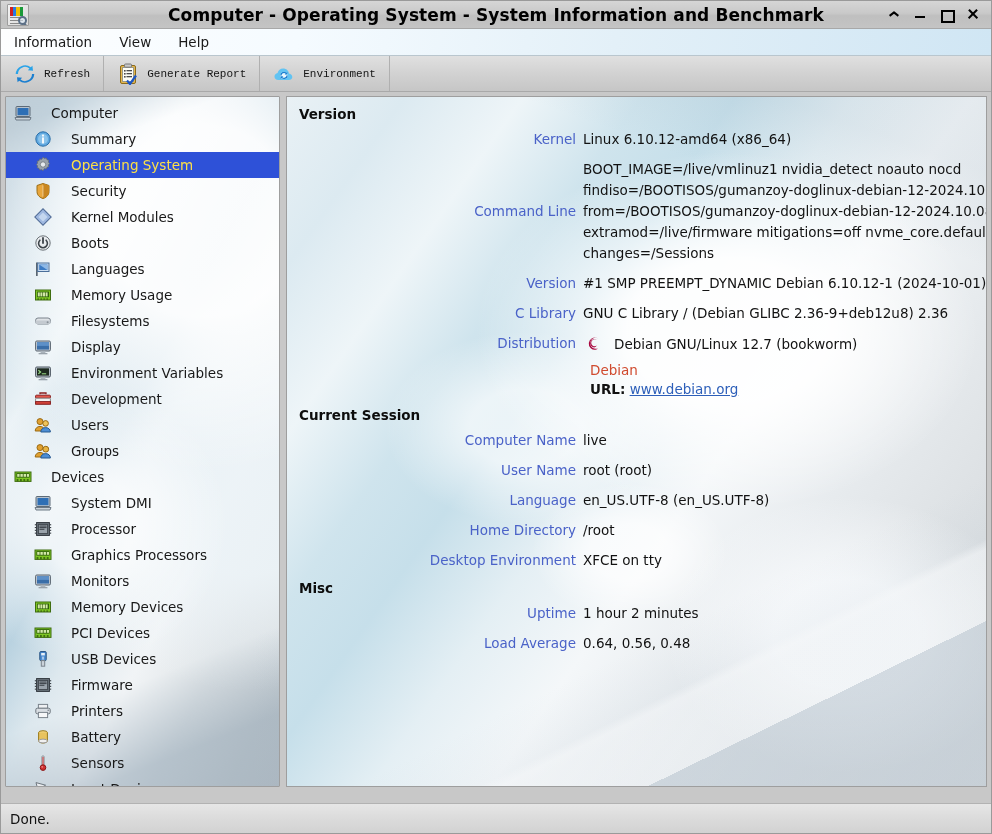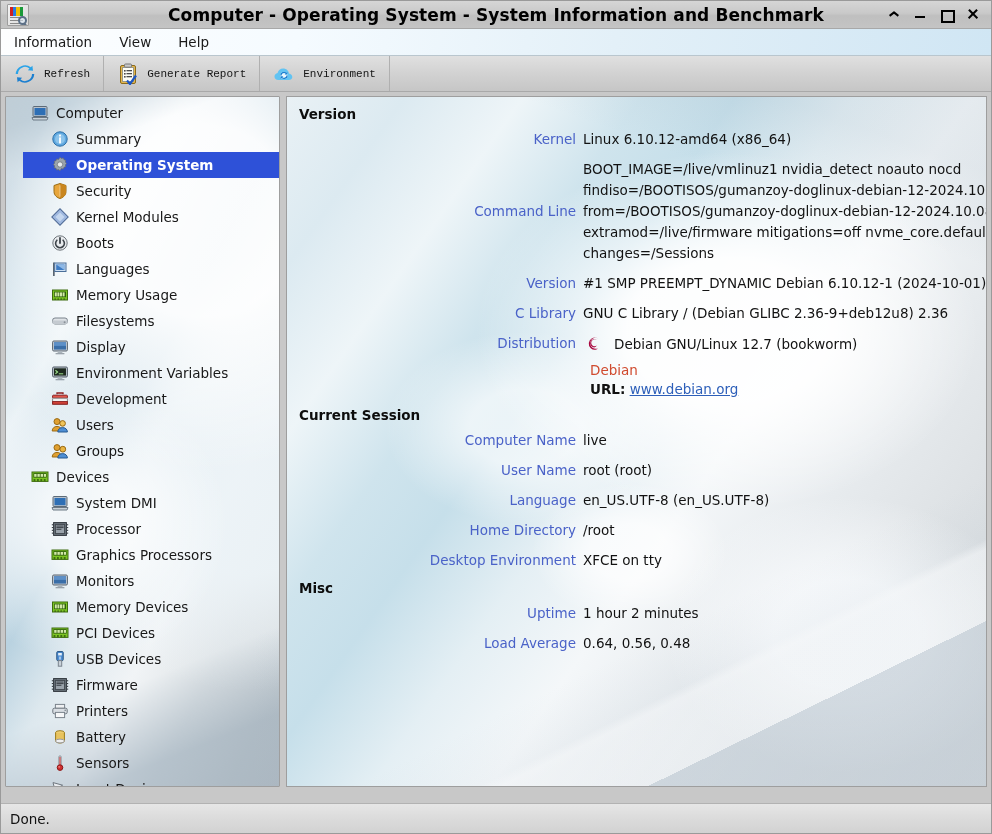--- a/index.html
+++ b/index.html
@@ -199,32 +199,30 @@
     position: relative;
     padding: 3px 0 0 0;
     height: 100%;
     overflow: hidden;
   }
   .sb-row {
     display: flex;
     align-items: center;
     height: 26px;
     padding-left: 8px;
-    gap: 7px;
+    gap: 19px;
     cursor: pointer;
     font-size: 13.5px;
     color: #181818;
     white-space: nowrap;
-    margin-left: 17px;
   }
   .sb-row.child { padding-left: 28px; }
   .sb-row.sel {
     background: #2e51d8;
-    color: #ffffff;
-    font-weight: bold;
+    color: #fde047;
   }
   .sb-ic { width: 18px; height: 18px; flex: 0 0 18px; position: relative; }
 
   
   .content {
     flex: 1 1 auto;
     border: 1px solid #9e9e9e;
     position: relative;
     overflow: hidden;
     background: #5eead4;

